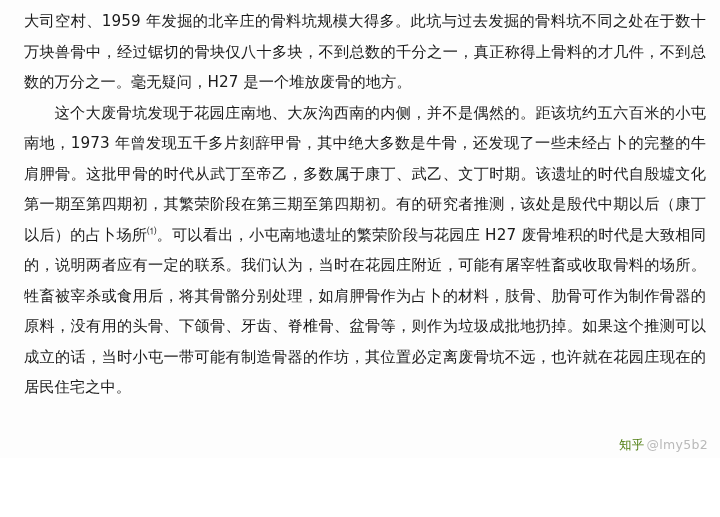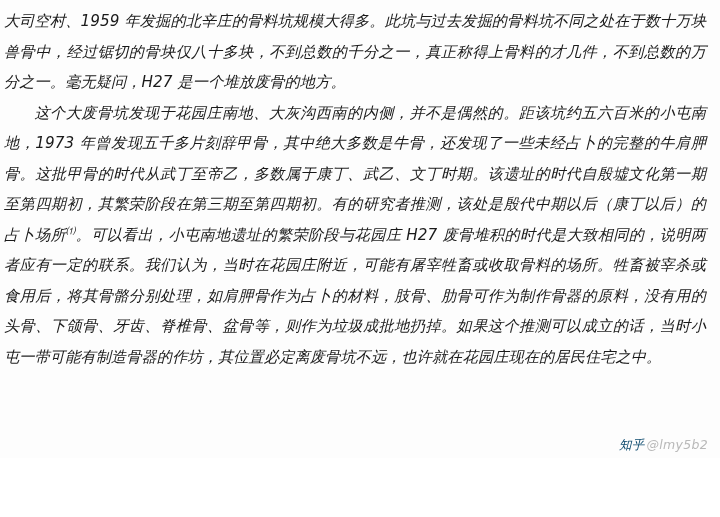--- a/index.html
+++ b/index.html
@@ -12,22 +12,21 @@
     background: #ffffff;
     font-family: "DejaVu Sans", "Liberation Sans", sans-serif;
     overflow: hidden;
   }
   .page {
     position: relative;
     width: 720px;
     height: 458px;
     background: #fdfdfd;
     box-sizing: border-box;
-    padding: 6px 14px 0 4px;
-    font-style: italic;
+    padding: 6px 14px 0 24px;
   }
   .doc-body {
     font-size: 15.2px;
     line-height: 30.5px;
     color: #1a1a1a;
     text-align: justify;
     text-justify: inter-ideograph;
     letter-spacing: 0.1px;
   }
   .para {
@@ -45,21 +44,21 @@
   .watermark {
     position: absolute;
     right: 12px;
     bottom: 4px;
     font-size: 12.5px;
     color: #b9b9b9;
     letter-spacing: 0.3px;
     font-family: "DejaVu Sans", "Liberation Sans", sans-serif;
   }
   .watermark .logo {
-    color: #0c4a6e;
+    color: #4d7c0f;
     margin-right: 2px;
   }
 </style>
 </head>
 <body>
 
 <div class="page">
   <div class="doc-body">
     <p class="para first">大司空村、1959 年发掘的北辛庄的骨料坑规模大得多。此坑与过去发掘的骨料坑不同之处在于数十万块兽骨中，经过锯切的骨块仅八十多块，不到总数的千分之一，真正称得上骨料的才几件，不到总数的万分之一。毫无疑问，H27 是一个堆放废骨的地方。</p>
     <p class="para"><span>这个大废骨坑发现于花园庄南地、大灰沟西南的内侧，并不是偶然的。距该坑约五六百米的小屯南地，1973 年曾发现五千多片刻辞甲骨，其中绝大多数是牛骨，还发现了一些未经占卜的完整的牛肩胛骨。这批甲骨的时代从武丁至帝乙，多数属于康丁、武乙、文丁时期。该遗址的时代自殷墟文化第一期至第四期初，其繁荣阶段在第三期至第四期初。有的研究者推测，该处是殷代中期以后（康丁以后）的占卜场所</span><span class="sup">⑴</span><span>。可以看出，小屯南地遗址的繁荣阶段与花园庄 H27 废骨堆积的时代是大致相同的，说明两者应有一定的联系。我们认为，当时在花园庄附近，可能有屠宰牲畜或收取骨料的场所。牲畜被宰杀或食用后，将其骨骼分别处理，如肩胛骨作为占卜的材料，肢骨、肋骨可作为制作骨器的原料，没有用的头骨、下颌骨、牙齿、脊椎骨、盆骨等，则作为垃圾成批地扔掉。如果这个推测可以成立的话，当时小屯一带可能有制造骨器的作坊，其位置必定离废骨坑不远，也许就在花园庄现在的居民住宅之中。</span></p>

